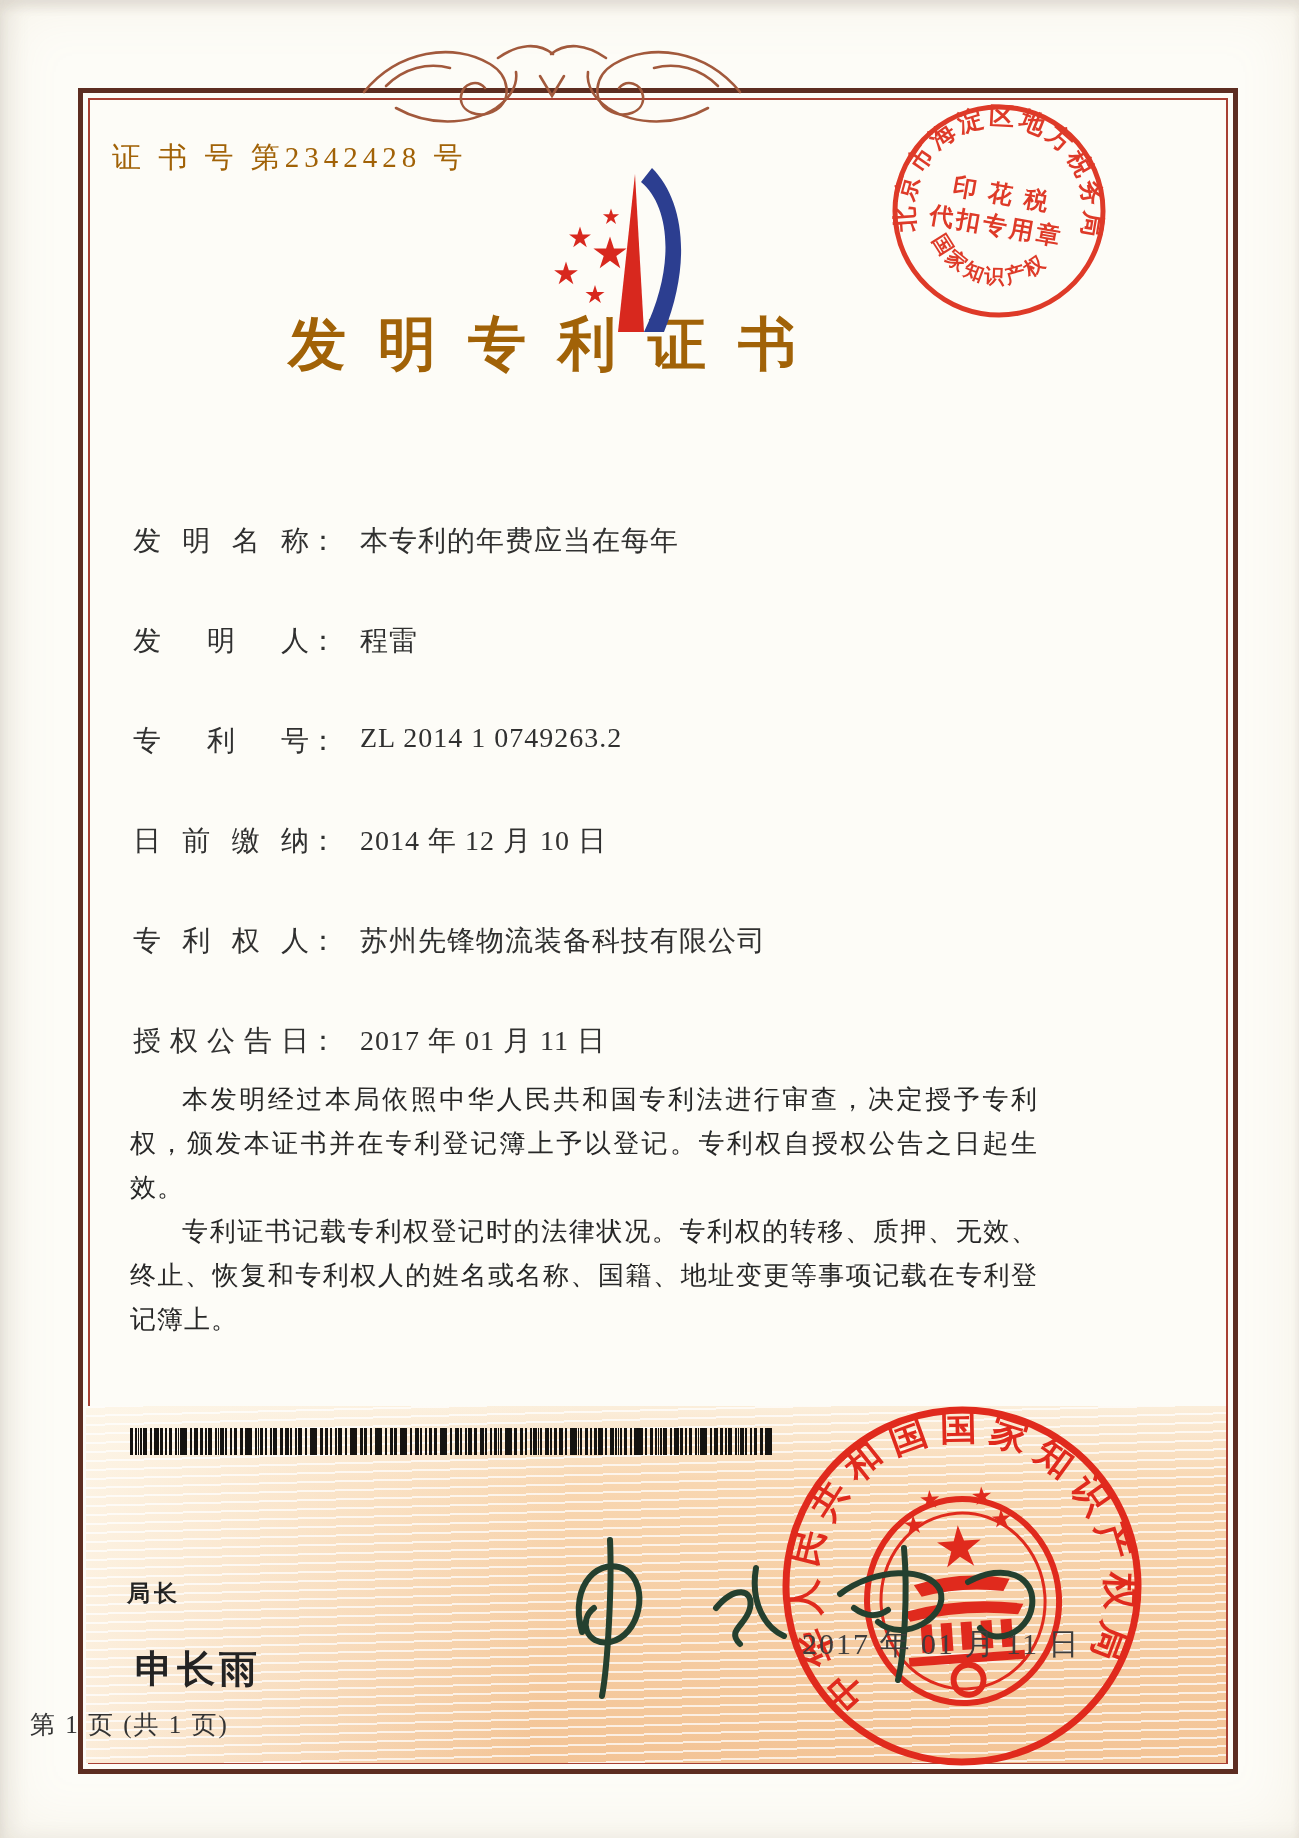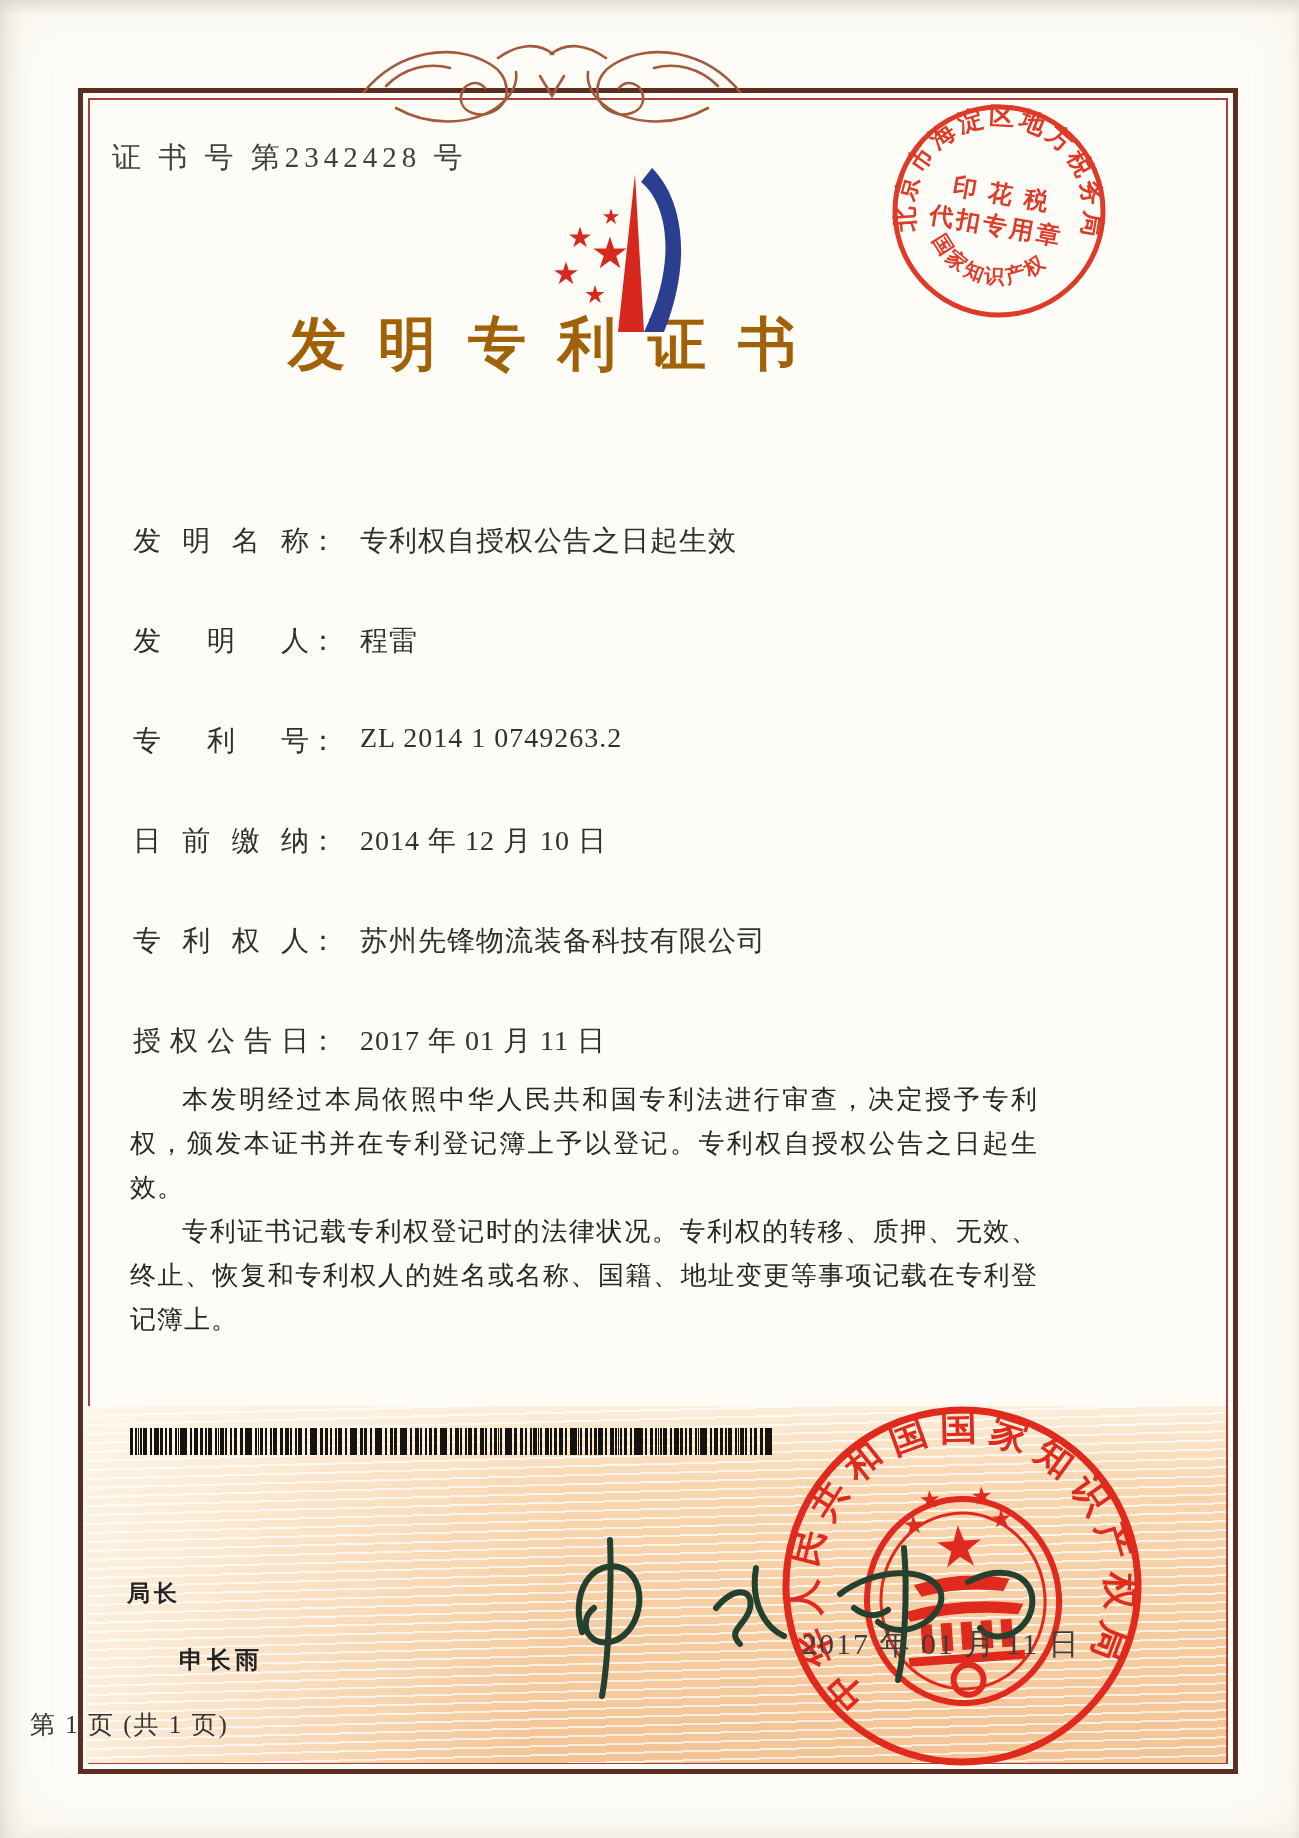--- a/index.html
+++ b/index.html
@@ -6,21 +6,21 @@
   .sheet{
     position:relative;width:1299px;height:1838px;margin:0 auto;overflow:hidden;
     background:#fdfcf7;
     box-shadow:inset 0 0 60px rgba(190,170,130,.14), inset 12px 0 18px rgba(120,110,95,.10), inset 0 8px 10px rgba(120,110,95,.12);
     font-family:"Liberation Serif","DejaVu Serif",serif;
   }
   
   .frame{position:absolute;left:78px;top:88px;width:1150px;height:1676px;border:5px solid #5d2d21;}
   .frame-inner{position:absolute;left:5px;top:5px;right:5px;bottom:5px;border:2px solid #a84033;}
   
-  .certno{position:absolute;left:112px;top:138px;font-size:29px;letter-spacing:5px;color:#404040;}
+  .certno{position:absolute;left:112px;top:138px;font-size:29px;letter-spacing:5px;color:#a16207;}
   
   .title{position:absolute;left:288px;top:306px;font-size:58px;font-weight:600;color:#a16207;letter-spacing:32px;white-space:nowrap;margin:0;}
   
   .fields{position:absolute;left:133px;top:522px;width:980px;}
   .frow{height:100px;font-size:28px;color:#303030;white-space:nowrap;}
   .flabel{display:inline-block;width:176px;text-align:justify;text-align-last:justify;vertical-align:top;}
   .fcolon{display:inline-block;vertical-align:top;}
   .fvalue{display:inline-block;margin-left:16px;vertical-align:top;letter-spacing:1px;}
   
   .paras{position:absolute;left:130px;top:1078px;width:908px;font-size:26px;line-height:44px;color:#272727;text-align:justify;letter-spacing:1px;}
@@ -34,21 +34,21 @@
       linear-gradient(180deg,#fbeedb 0%,#f8d6b0 22%,#f3c496 100%);
   }
   .barcode{
     position:absolute;left:44px;top:22px;width:644px;height:27px;
     background:
       repeating-linear-gradient(90deg,#151310 0 2px,transparent 2px 5px),
       repeating-linear-gradient(90deg,#151310 0 1px,transparent 1px 8px),
       repeating-linear-gradient(90deg,#151310 0 3px,transparent 3px 13px);
   }
   .officer-title{position:absolute;left:41px;top:172px;font-size:23px;font-weight:bold;color:#232323;font-family:"Liberation Sans","DejaVu Sans",sans-serif;letter-spacing:4px;}
-  .officer-name{position:absolute;left:49px;top:238px;font-size:24px;font-weight:bold;color:#232323;font-family:"Liberation Sans","DejaVu Sans",sans-serif;letter-spacing:4px;margin-left:44px;}
+  .officer-name{position:absolute;left:49px;top:238px;font-size:38px;font-weight:bold;color:#232323;font-family:"Liberation Sans","DejaVu Sans",sans-serif;letter-spacing:4px;}
   .signature{position:absolute;left:462px;top:118px;z-index:5;}
   .sealwrap{position:absolute;left:686px;top:-10px;width:380px;height:380px;transform:rotate(-4deg);z-index:3;}
   .sealdate{position:absolute;left:716px;top:218px;font-size:30px;color:#3d3d3d;letter-spacing:2px;z-index:6;white-space:nowrap;}
   .pagefooter{position:absolute;left:0;top:302px;width:100%;transform:translateX(-56px);font-size:25px;color:#333;letter-spacing:2px;}
   
   .logo{position:absolute;left:540px;top:162px;z-index:2;}
   .taxstamp{position:absolute;left:884px;top:96px;transform:rotate(10deg);z-index:2;}
   .dragon{position:absolute;left:356px;top:28px;z-index:2;}
   .stamp-arc{font-size:25px;font-weight:bold;fill:#de3a28;letter-spacing:4px;}
   .stamp-arc-b{font-size:20px;font-weight:bold;fill:#de3a28;letter-spacing:3px;}
@@ -106,21 +106,21 @@
     <text class="stampc" x="115" y="106">印 花 税</text>
     <text class="stampc" x="115" y="138">代扣专用章</text>
     <text class="stamp-arc-b"><textPath href="#taxBot" startOffset="4">国家知识产权局</textPath></text>
   </svg>
 
   <h1 class="title">发明专利证书</h1>
 
   <div class="fields">
     <div class="frow">
       <span class="flabel">发明名称</span><span class="fcolon">：</span>
-      <span class="fvalue">专利权自授权公告之日起生效</span>
+      <span class="fvalue">本专利的年费应当在每年</span>
     </div>
     <div class="frow">
       <span class="flabel">发明人</span><span class="fcolon">：</span>
       <span class="fvalue">程雷</span>
     </div>
     <div class="frow">
       <span class="flabel">专利号</span><span class="fcolon">：</span>
       <span class="fvalue">ZL 2014 1 0749263.2</span>
     </div>
     <div class="frow">

